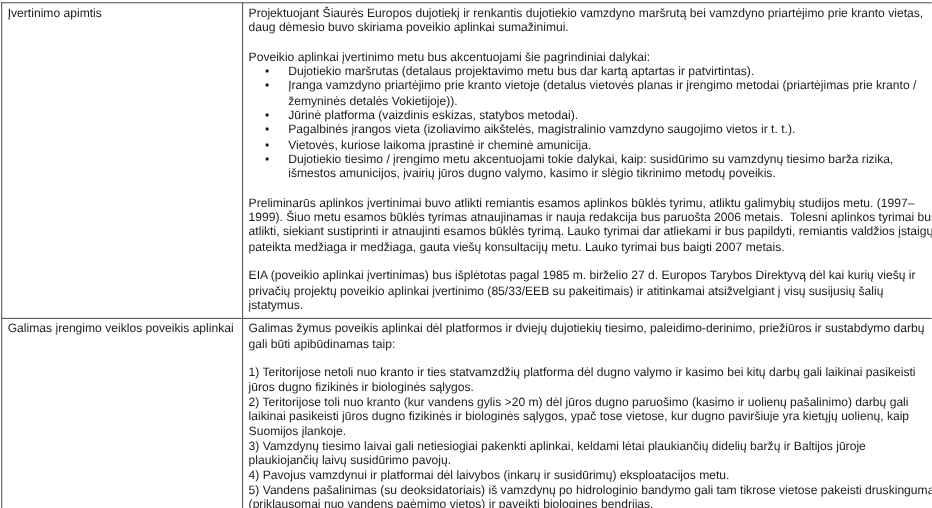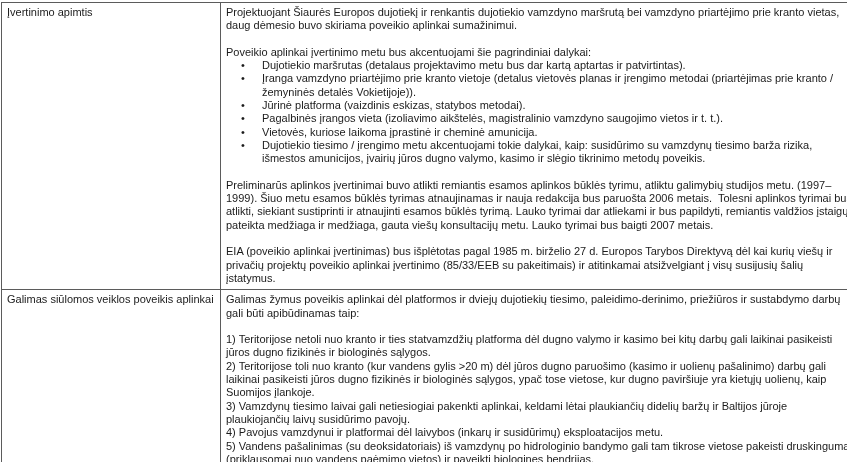--- a/index.html
+++ b/index.html
@@ -73,21 +73,21 @@
         <li>Pagalbinės įrangos vieta (izoliavimo aikštelės, magistralinio vamzdyno saugojimo vietos ir t. t.).</li>
         <li>Vietovės, kuriose laikoma įprastinė ir cheminė amunicija.</li>
         <li>Dujotiekio tiesimo / įrengimo metu akcentuojami tokie dalykai, kaip: susidūrimo su vamzdynų tiesimo barža rizika, išmestos amunicijos, įvairių jūros dugno valymo, kasimo ir slėgio tikrinimo metodų poveikis.</li>
       </ul>
       <p class="gap-after">Preliminarūs aplinkos įvertinimai buvo atlikti remiantis esamos aplinkos būklės tyrimu, atliktu galimybių studijos metu. (1997–1999). Šiuo metu esamos būklės tyrimas atnaujinamas ir nauja redakcija bus paruošta 2006 metais.  Tolesni aplinkos tyrimai bus atlikti, siekiant sustiprinti ir atnaujinti esamos būklės tyrimą. Lauko tyrimai dar atliekami ir bus papildyti, remiantis valdžios įstaigų pateikta medžiaga ir medžiaga, gauta viešų konsultacijų metu. Lauko tyrimai bus baigti 2007 metais.</p>
       <p>EIA (poveikio aplinkai įvertinimas) bus išplėtotas pagal 1985 m. birželio 27 d. Europos Tarybos Direktyvą dėl kai kurių viešų ir privačių projektų poveikio aplinkai įvertinimo (85/33/EEB su pakeitimais) ir atitinkamai atsižvelgiant į visų susijusių šalių įstatymus.</p>
     </td>
   </tr>
   <tr>
     <td class="label-cell row2">
-      <p>Galimas siūlomos veiklos poveikis aplinkai</p>
+      <p>Galimas įrengimo veiklos poveikis aplinkai</p>
     </td>
     <td class="content-cell row2">
       <p class="gap-after">Galimas žymus poveikis aplinkai dėl platformos ir dviejų dujotiekių tiesimo, paleidimo-derinimo, priežiūros ir sustabdymo darbų gali būti apibūdinamas taip:</p>
       <p class="numbered-item">1) Teritorijose netoli nuo kranto ir ties statvamzdžių platforma dėl dugno valymo ir kasimo bei kitų darbų gali laikinai pasikeisti jūros dugno fizikinės ir biologinės sąlygos.</p>
       <p class="numbered-item">2) Teritorijose toli nuo kranto (kur vandens gylis &gt;20 m) dėl jūros dugno paruošimo (kasimo ir uolienų pašalinimo) darbų gali laikinai pasikeisti jūros dugno fizikinės ir biologinės sąlygos, ypač tose vietose, kur dugno paviršiuje yra kietųjų uolienų, kaip Suomijos įlankoje.</p>
       <p class="numbered-item">3) Vamzdynų tiesimo laivai gali netiesiogiai pakenkti aplinkai, keldami lėtai plaukiančių didelių baržų ir Baltijos jūroje plaukiojančių laivų susidūrimo pavojų.</p>
       <p class="numbered-item">4) Pavojus vamzdynui ir platformai dėl laivybos (inkarų ir susidūrimų) eksploatacijos metu.</p>
       <p class="numbered-item">5) Vandens pašalinimas (su deoksidatoriais) iš vamzdynų po hidrologinio bandymo gali tam tikrose vietose pakeisti druskingumą (priklausomai nuo vandens paėmimo vietos) ir paveikti biologines bendrijas.</p>
     </td>
   </tr>

